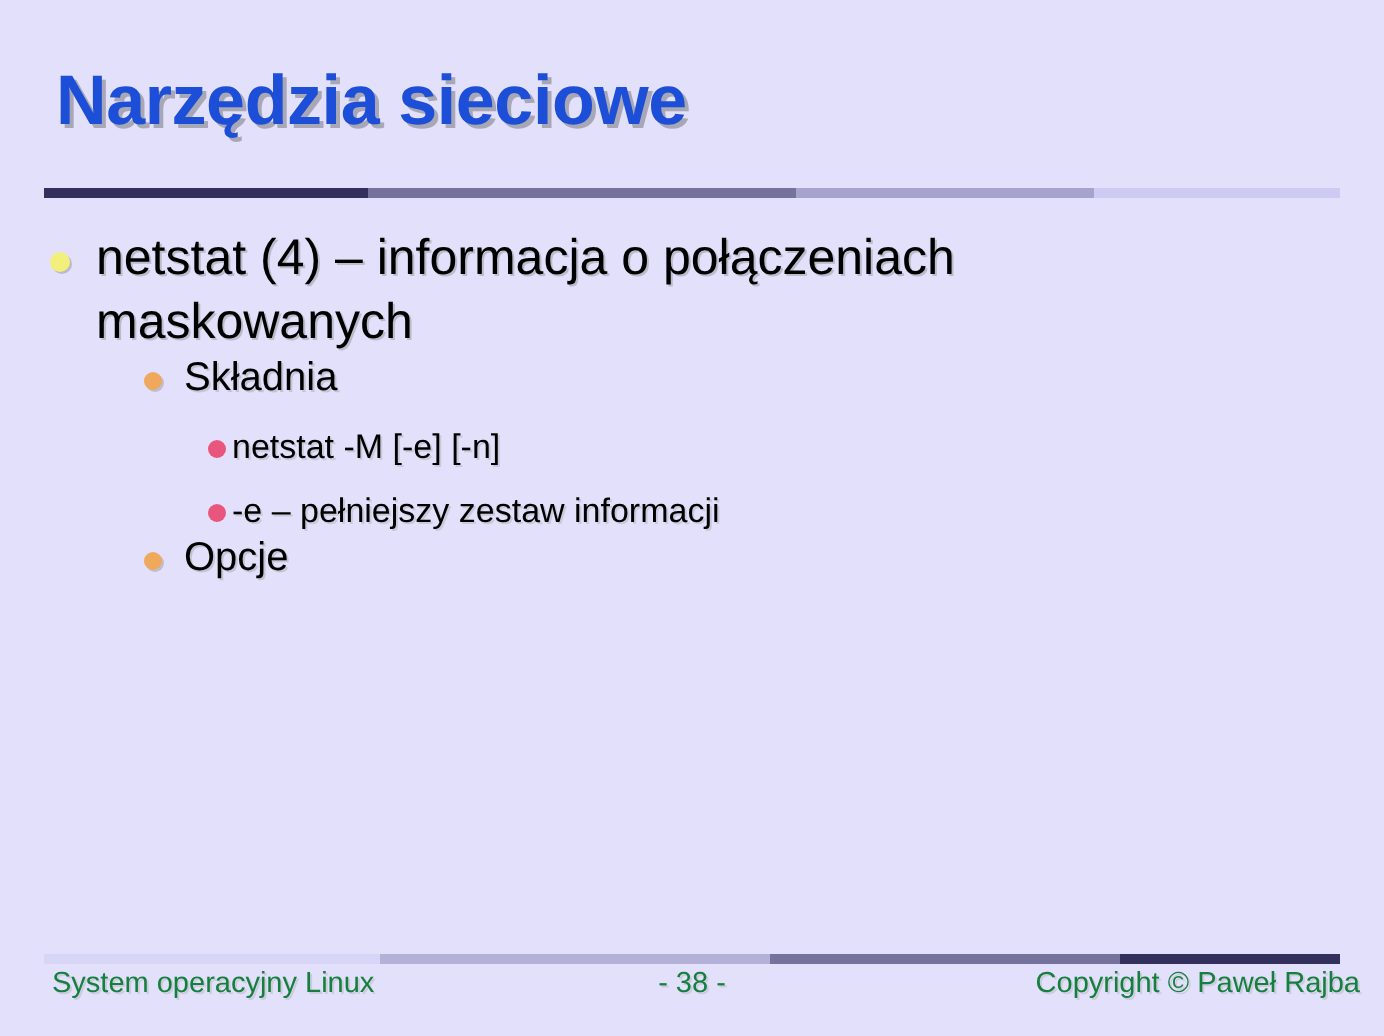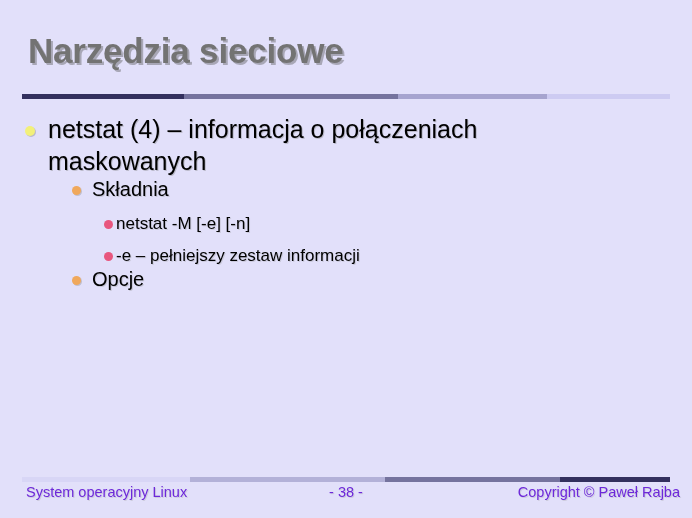--- a/index.html
+++ b/index.html
@@ -26,21 +26,21 @@
   
   .title-area {
     position: absolute;
     left: 28px;
     top: 33px;
     right: 28px;
   }
   .slide-title {
     font-size: 35px;
     font-weight: bold;
-    color: #737373;
+    color: #1d4ed8;
     letter-spacing: -0.2px;
     line-height: 1.05;
     text-shadow: 2px 2px 0 rgba(120,120,125,0.55);
     white-space: nowrap;
   }
 
   
   .rule {
     position: absolute;
     left: 22px;
@@ -147,21 +147,21 @@
   .footer {
     position: absolute;
     left: 0;
     top: 484px;
     width: 692px;
     height: 22px;
   }
   .footer-cell {
     position: absolute;
     font-size: 14.5px;
-    color: #6d28d9;
+    color: #15803d;
     white-space: nowrap;
     text-shadow: 1px 1px 0 rgba(165,165,170,0.35);
   }
   .footer-left   { left: 26px; }
   .footer-center { left: 0; width: 692px; text-align: center; }
   .footer-right  { right: 12px; }
 </style>
 </head>
 <body>
 

